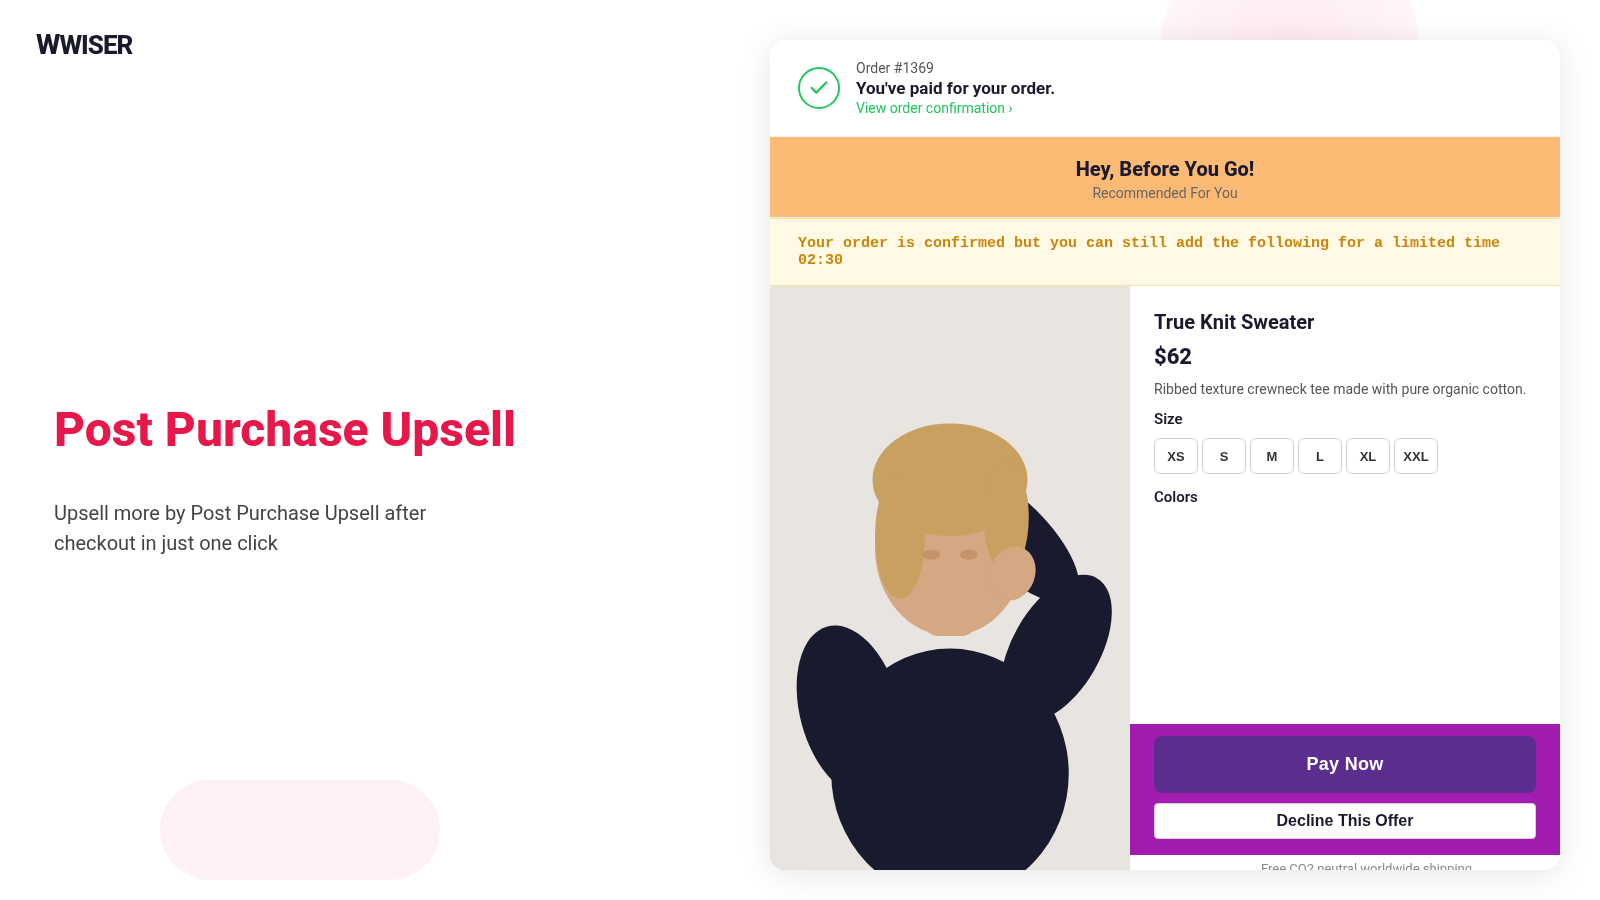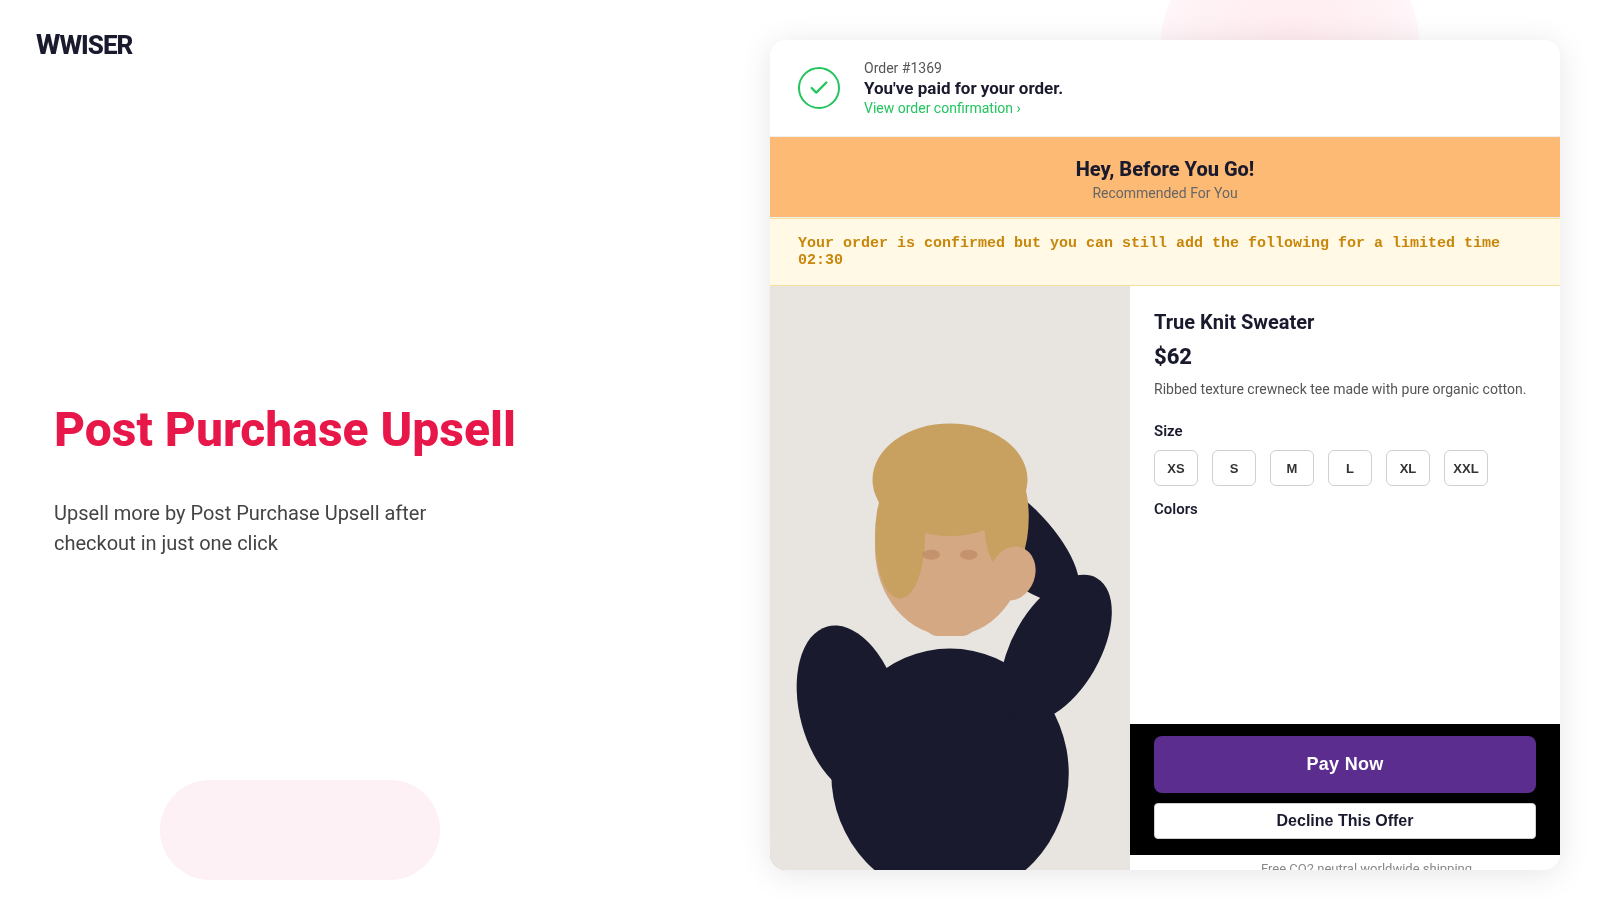--- a/index.html
+++ b/index.html
@@ -96,21 +96,21 @@
       box-shadow: 0 4px 32px rgba(0,0,0,0.10);
       overflow: hidden;
       z-index: 10;
     }
 
     
     .order-bar {
       padding: 20px 28px;
       display: flex;
       align-items: center;
-      gap: 24px;
+      gap: 16px;
       border-bottom: 1px solid #f0f0f0;
       background: #fff;
     }
     .check-icon {
       width: 42px; height: 42px;
       border-radius: 50%;
       border: 2.5px solid #22c55e;
       display: flex; align-items: center; justify-content: center;
       flex-shrink: 0;
     }
@@ -214,46 +214,46 @@
     }
     .product-desc {
       font-size: 14px;
       color: #555;
       line-height: 1.5;
     }
     .size-label, .color-label {
       font-size: 15px;
       font-weight: 600;
       color: #1a1a2e;
-      margin-top: 12px;
+      margin-top: 0;
     }
     .size-options {
       display: flex;
-      gap: 14px;
+      gap: 4px;
       flex-wrap: wrap;
     }
     .size-btn {
       width: 44px; height: 36px;
       border: 1.5px solid #d0d0d0;
       border-radius: 6px;
       background: #fff;
       font-size: 13px;
       font-weight: 600;
       color: #333;
       display: flex; align-items: center; justify-content: center;
       cursor: pointer;
     }
     .color-label {
       margin-top: 4px;
     }
 
     
     .action-area {
       padding: 12px 24px 16px;
-      background: #000000;
+      background: #a21caf;
       display: flex;
       flex-direction: column;
       gap: 10px;
     }
     .pay-now-btn {
       width: 100%;
       padding: 18px;
       background: #5b2d8e;
       color: #fff;
       font-size: 18px;

